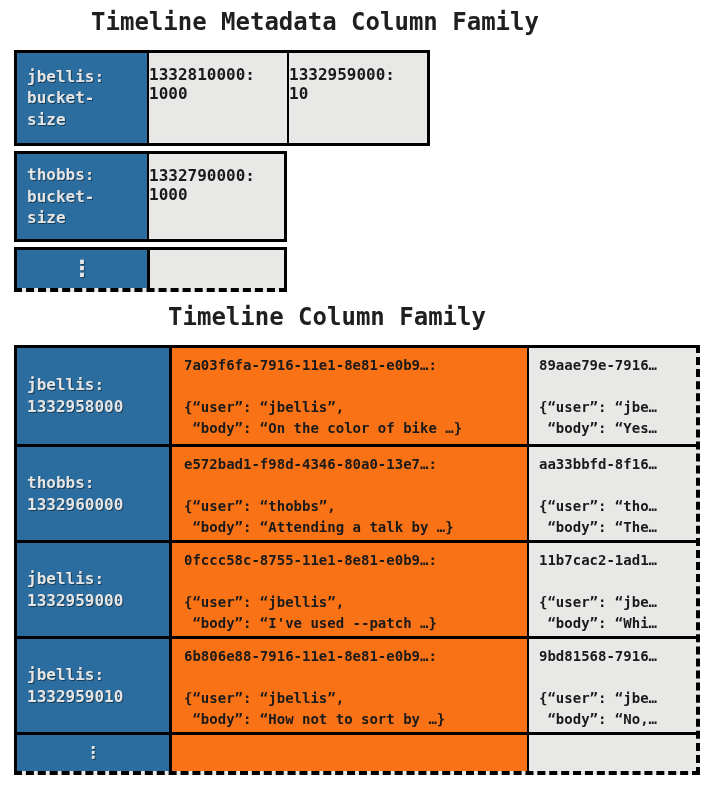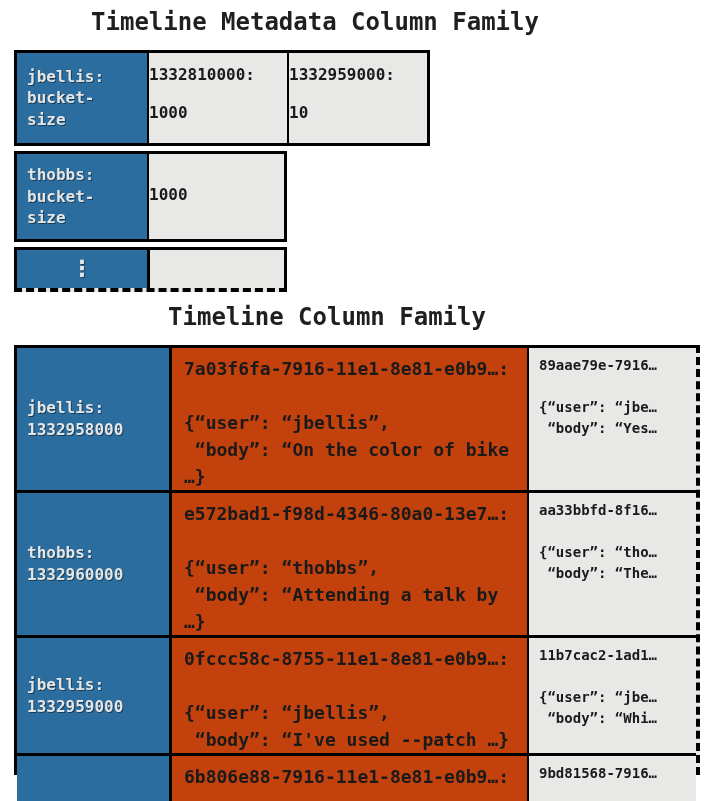--- a/index.html
+++ b/index.html
@@ -53,21 +53,21 @@
     flex:1;
     box-sizing:border-box;
     border-left:2px solid #000;
     background:#e8e8e7;
     text-align:left;
     font-size:16px;
     padding-top:12px;
   }
   .m-val:first-of-type{border-left:3px solid #000;}
   .m-val .col-name{display:block;}
-  .m-val .col-value{display:block;margin-top:19px;}
+  .m-val .col-value{display:block;}
   .ellipsis-cell{
     justify-content:center;
     align-items:center;
     padding-left:0;
     font-size:22px;
     line-height:1;
     font-family:"DejaVu Sans","Liberation Sans",sans-serif;
     font-weight:bold;
   }
   .m-empty{flex:1;border-left:3px solid #000;background:#e8e8e7;}
@@ -89,22 +89,22 @@
     display:flex;
     box-sizing:border-box;
     flex:0 0 96px;
   }
   .t-row + .t-row{border-top:3px solid #000;}
   .t-row .key-cell{flex:0 0 152px;font-size:16px;}
   .t-main{
     flex:0 0 358px;
     box-sizing:border-box;
     border-left:3px solid #000;
-    background:#c2410c;
-    font-size:18px;
+    background:#f97316;
+    font-size:14px;
     line-height:1.5;
     padding:7px 15px 0 12px;
     white-space:pre-wrap;
     overflow:hidden;
   }
   .t-right{
     flex:1;
     box-sizing:border-box;
     border-left:2px solid #000;
     background:#e8e8e7;
@@ -135,20 +135,21 @@
       <span class="col-name">1332959000:</span>
       <span class="col-value">10</span>
     </div>
   </div>
 
   <div class="m-row" id="m-row2">
     <div class="key-cell">thobbs:
 bucket-
 size</div>
     <div class="m-val">
+      <span class="col-name">1332790000:</span>
       <span class="col-value">1000</span>
     </div>
   </div>
 
   <div class="m-row dashed-bottom" id="m-row3">
     <div class="key-cell ellipsis-cell">⋮</div>
     <div class="m-empty"></div>
   </div>
 
   <div class="diagram-title" id="title-timeline">Timeline Column Family</div>

